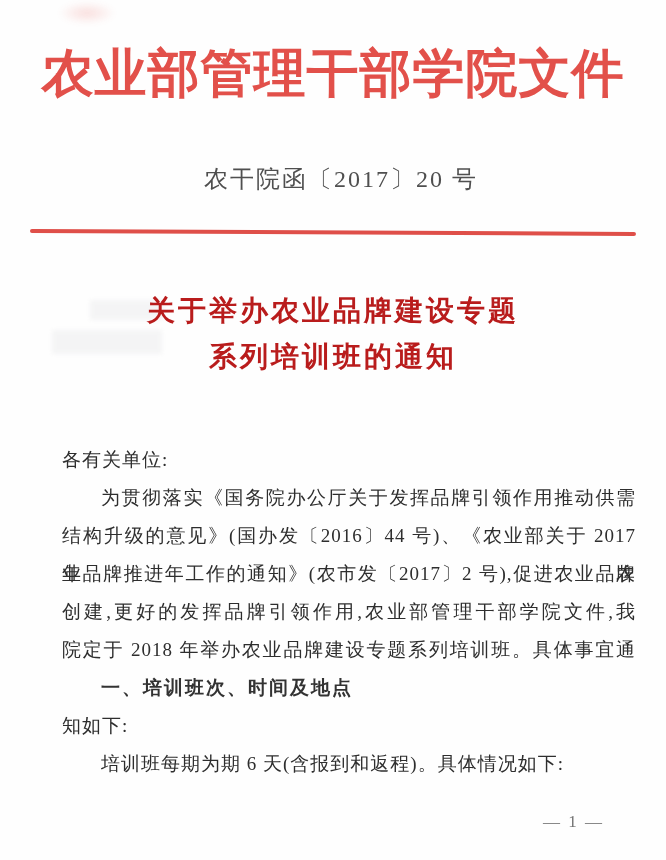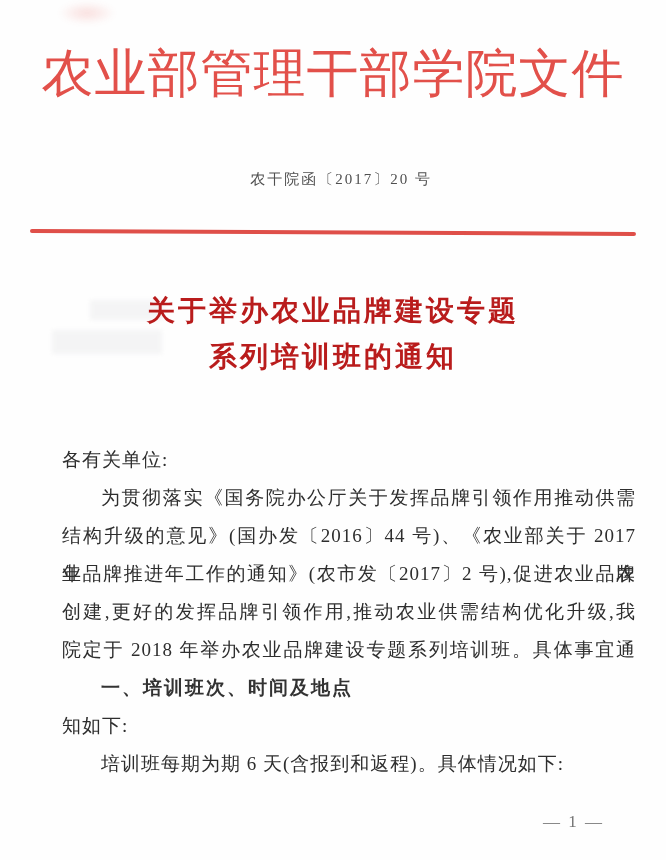--- a/index.html
+++ b/index.html
@@ -27,33 +27,33 @@
   }
 
   
   .letterhead {
     position: absolute;
     left: 0; right: 0; top: 40px;
     height: 68px;
     line-height: 68px;
     text-align: center;
     font-size: 52px;
-    font-weight: 400;
+    font-weight: 700;
     letter-spacing: 1px;
     color: #e2504a;
     white-space: nowrap;
   }
 
   .doc-number {
     position: absolute;
     left: 16px; right: 0; top: 164px;
     height: 30px;
     line-height: 30px;
     text-align: center;
-    font-size: 15px;
+    font-size: 24px;
     letter-spacing: 2px;
     color: #4f4f4f;
   }
 
   .red-divider {
     position: absolute;
     left: 30px; top: 229px;
     width: 606px; height: 4px;
     background: #df4f49;
     border-radius: 2px;
@@ -151,21 +151,21 @@
   <div class="doc-title">
     <div class="t-line">关于举办农业品牌建设专题</div>
     <div class="t-line">系列培训班的通知</div>
   </div>
 
   <div class="body-block">
     <div class="line">各有关单位:</div>
     <div class="line just indent">为贯彻落实《国务院办公厅关于发挥品牌引领作用推动供需</div>
     <div class="line just">结构升级的意见》(国办发〔2016〕44 号)、《农业部关于 2017 年农</div>
     <div class="line just">业品牌推进年工作的通知》(农市发〔2017〕2 号),促进农业品牌</div>
-    <div class="line just">创建,更好的发挥品牌引领作用,推动农业供需结构优化升级,我</div>
+    <div class="line just">创建,更好的发挥品牌引领作用,农业部管理干部学院文件,我</div>
     <div class="line just">院定于 2018 年举办农业品牌建设专题系列培训班。具体事宜通</div>
     <div class="line heading indent">一、培训班次、时间及地点</div>
     <div class="line">知如下:</div>
     <div class="line indent">培训班每期为期 6 天(含报到和返程)。具体情况如下:</div>
   </div>
 
   <div class="page-number">— 1 —</div>
 
 </div>
 

